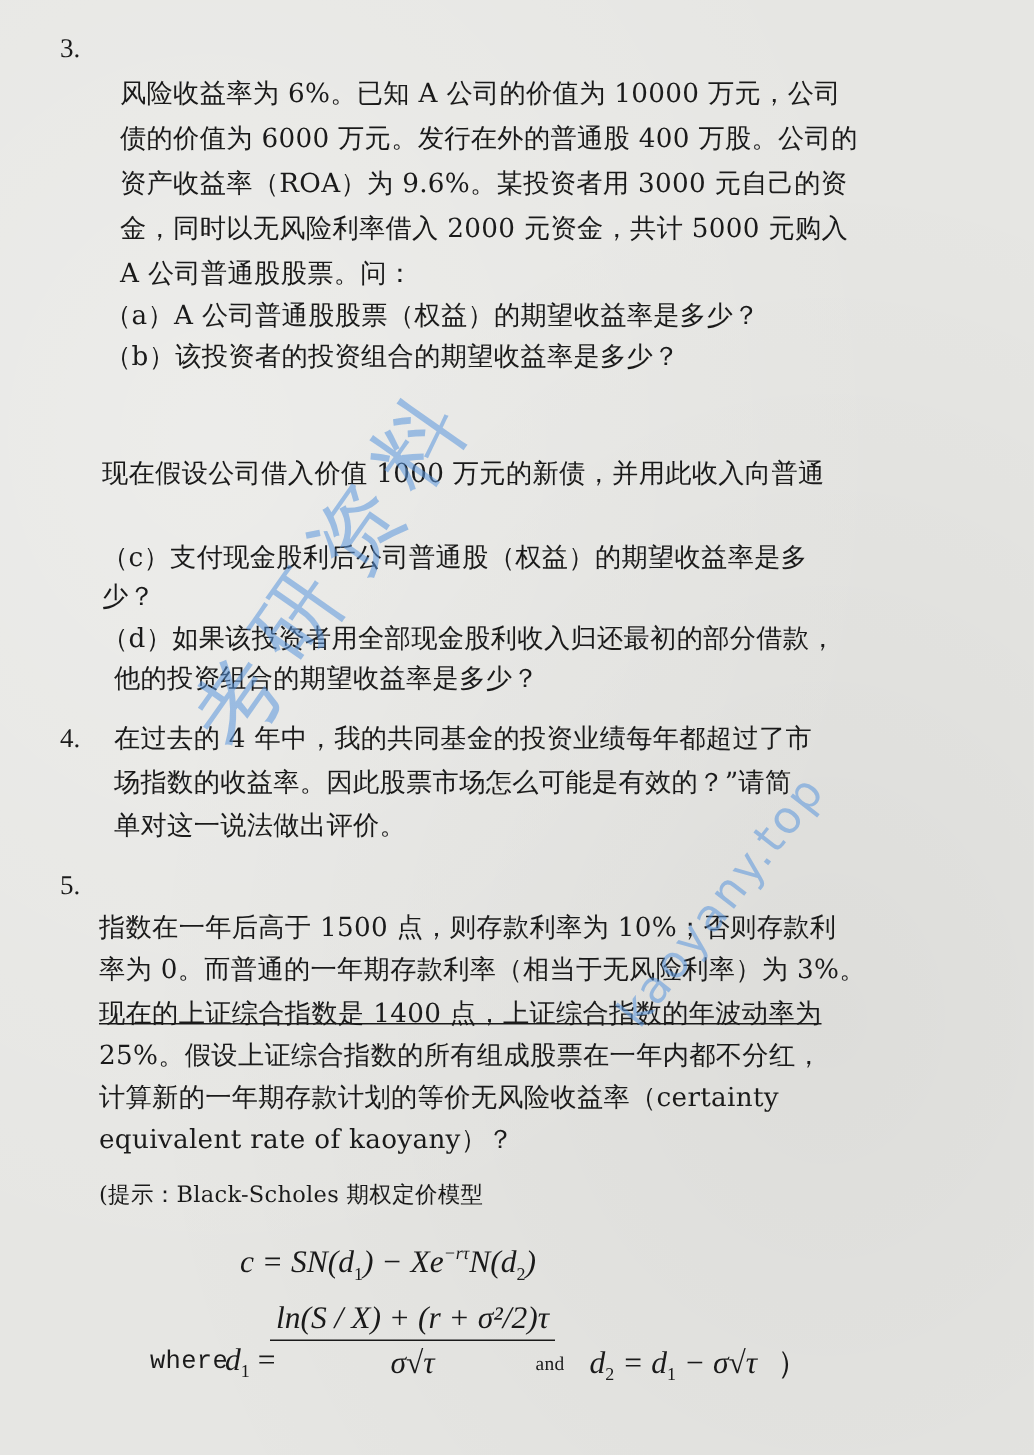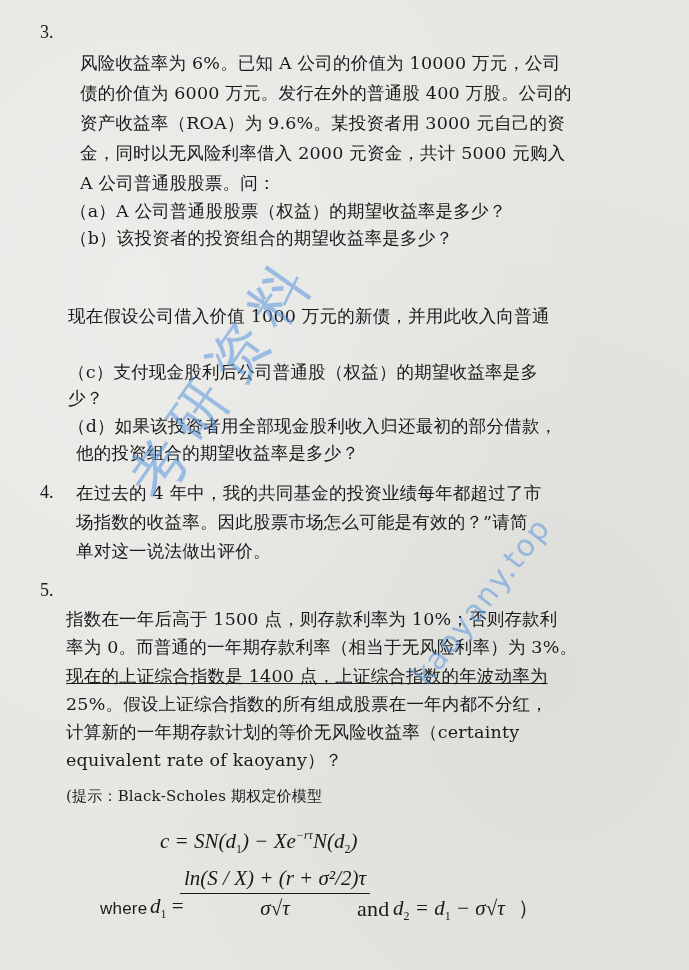--- a/index.html
+++ b/index.html
@@ -63,30 +63,30 @@
   <div class="line" style="left:66px;top:693px;">25%。假设上证综合指数的所有组成股票在一年内都不分红，</div>
   <div class="line" style="left:66px;top:721px;">计算新的一年期存款计划的等价无风险收益率（certainty</div>
   <div class="line" style="left:66px;top:749px;">equivalent rate of kaoyany）？</div>
 
   <div class="line hint" style="left:66px;top:785px;">(提示：Black-Scholes 期权定价模型</div>
 
   <div class="math" style="left:160px;top:828px;">
     <span>c = SN(d</span><span class="sub">1</span><span>) − Xe</span><span class="sup">−rτ</span><span>N(d</span><span class="sub">2</span><span>)</span>
   </div>
 
-  <span class="line" style="left:100px;top:898px;font-family:Liberation Sans, sans-serif;font-size:17px;">where</span>
+  <span class="line" style="left:100px;top:898px;font-family:Liberation Mono, monospace;font-size:17px;">where</span>
   <div class="math" style="left:150px;top:894px;">
     <span>d</span><span class="sub">1</span>
     <span class="up">=</span>
   </div>
   <div class="frac math" style="left:180px;top:866px;">
     <span class="numr">ln(S / X) + (r + σ²/2)τ</span>
     <span class="den">σ√τ</span>
   </div>
-  <span class="line" style="left:357px;top:898px;font-family:'Liberation Serif',serif;font-size:22px;">and</span>
+  <span class="line" style="left:357px;top:898px;font-family:'Liberation Serif',serif;font-size:13px;">and</span>
   <div class="math" style="left:393px;top:894px;">
     <span>d</span><span class="sub">2</span>
     <span>= d</span><span class="sub">1</span><span> − σ√τ</span>
     <span class="up" style="margin-left:8px;">）</span>
   </div>
 
   <div class="watermark" style="left:110px;top:470px;font-size:58px;transform:rotate(-55deg);transform-origin:left top;letter-spacing:12px;">考研资料</div>
   <div class="watermark" style="left:405px;top:670px;font-size:30px;transform:rotate(-52deg);transform-origin:left top;letter-spacing:2px;">kaoyany.top</div>
 </div>
 

